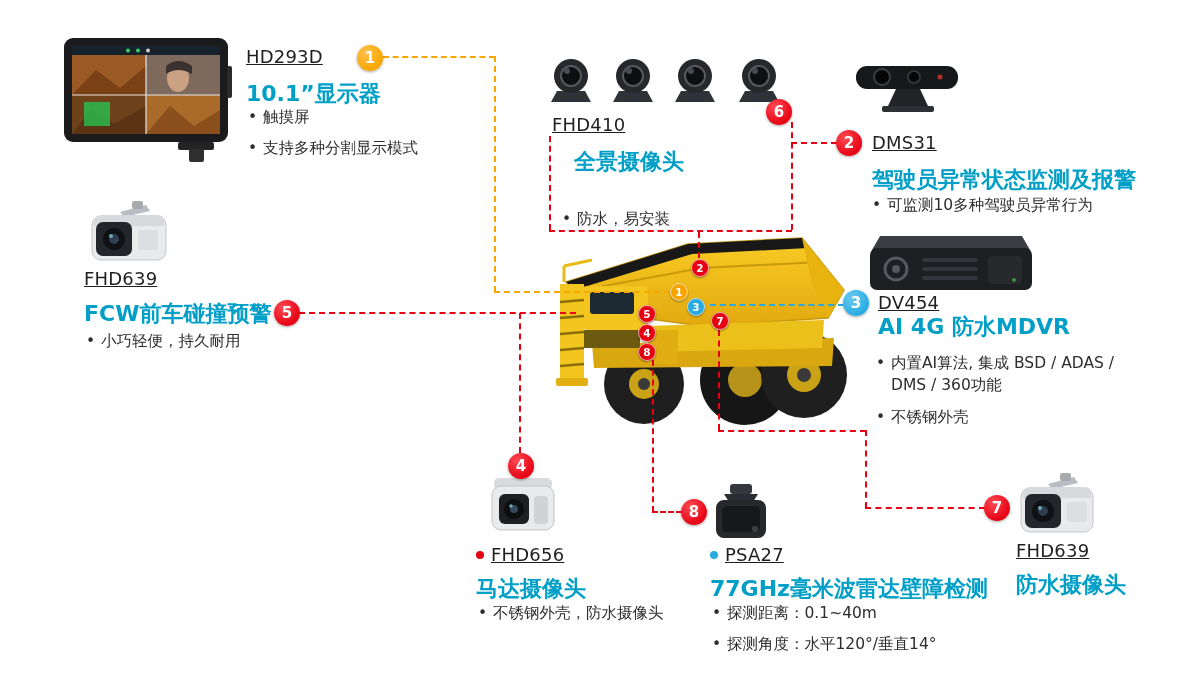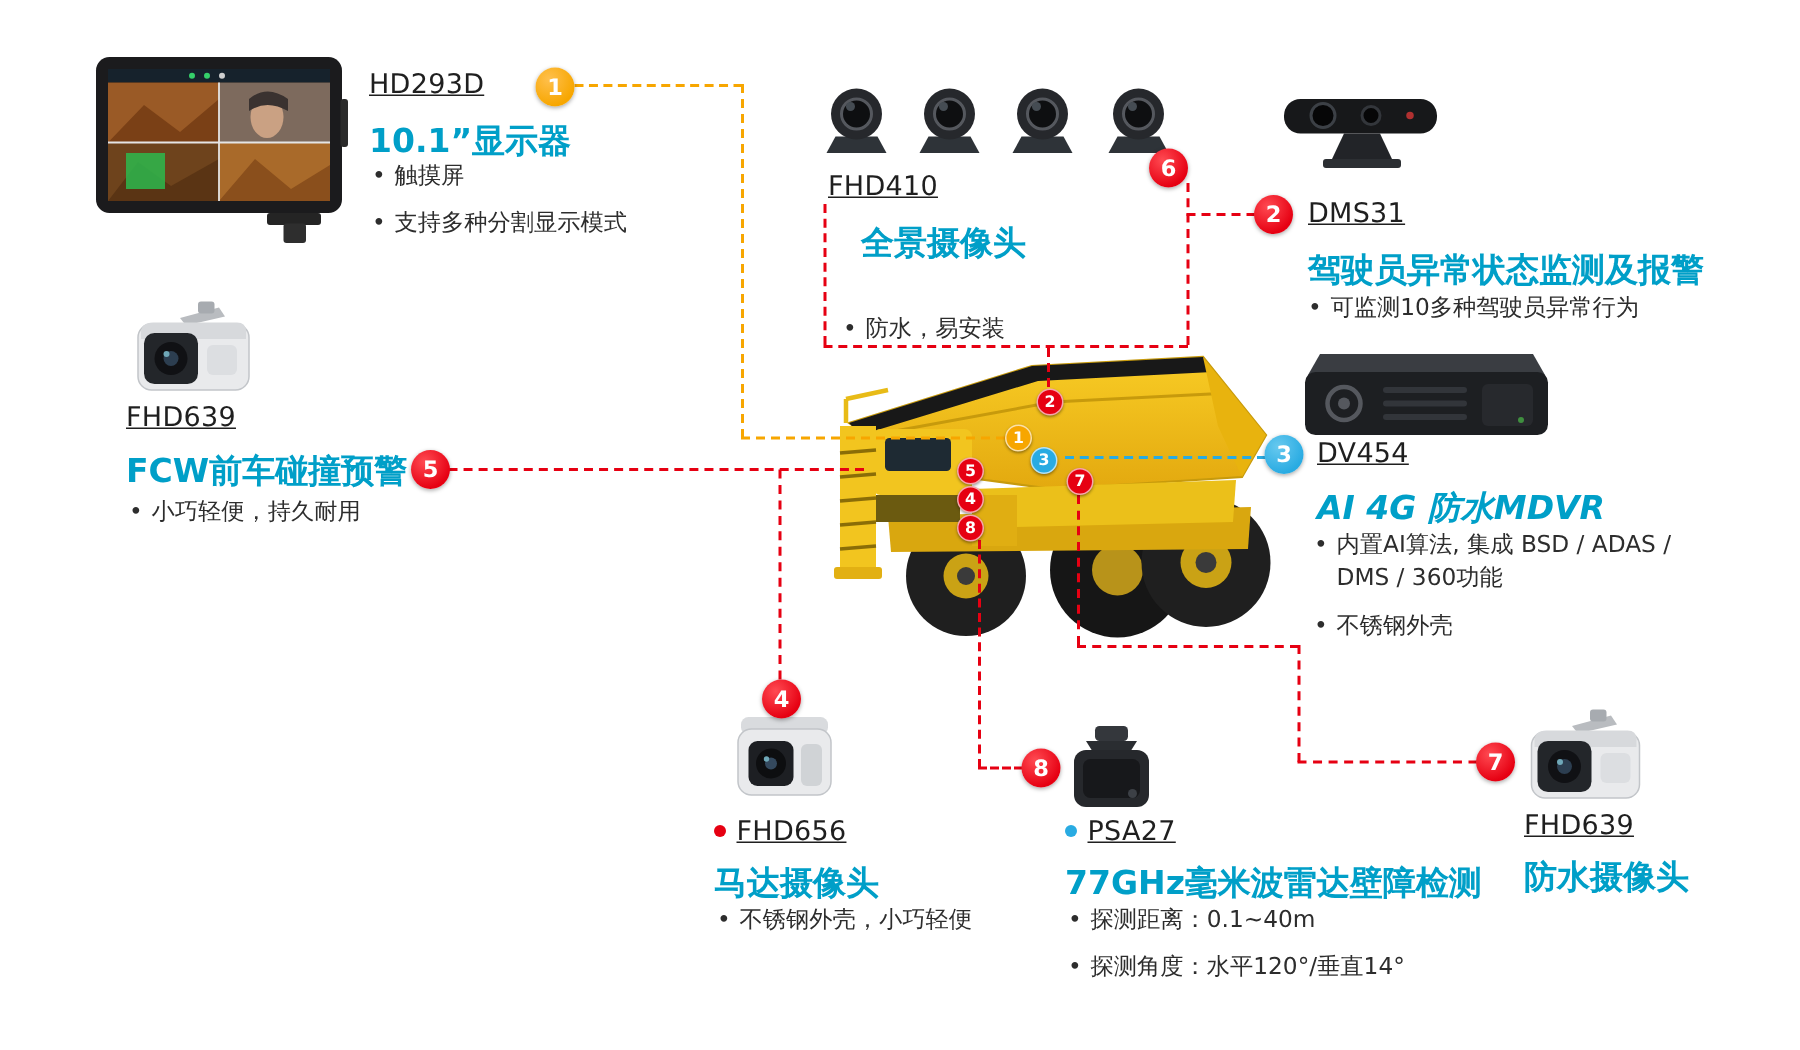--- a/index.html
+++ b/index.html
@@ -159,21 +159,21 @@
     <circle cx="32" cy="45" r="11" fill="none" stroke="#55585e" stroke-width="3"></circle>
     <circle cx="32" cy="45" r="4" fill="#55585e"></circle>
     <rect x="58" y="34" width="56" height="4" rx="2" fill="#32353a"></rect>
     <rect x="58" y="43" width="56" height="4" rx="2" fill="#32353a"></rect>
     <rect x="58" y="52" width="56" height="4" rx="2" fill="#32353a"></rect>
     <rect x="124" y="32" width="34" height="28" rx="4" fill="#27292d"></rect>
     <circle cx="150" cy="56" r="2" fill="#3f8f3f"></circle>
   </svg>
   <div class="badge cyan" style="left:843px;top:290px;">3</div>
   <div class="model abs" style="left:878px;top:292px;">DV454</div>
-  <div class="title abs" style="left:878px;top:324px;font-style:italic;">AI 4G 防水MDVR</div>
+  <div class="title abs" style="left:878px;top:312px;">AI 4G 防水MDVR</div>
   <ul class="bullets abs" style="left:874px;top:352px;width:252px;">
     <li>内置AI算法, 集成 BSD / ADAS / DMS / 360功能</li>
     <li>不锈钢外壳</li>
   </ul>
 
   <svg class="abs" style="left:552px;top:226px;" width="300" height="205" viewBox="0 0 300 205">
     <defs>
       <linearGradient id="bedg" x1="0" y1="0" x2="0" y2="1">
         <stop offset="0" stop-color="#f8cc25"></stop>
           <stop offset="1" stop-color="#e3a90f"></stop>
@@ -232,21 +232,21 @@
     <circle cx="30" cy="35" r="10" fill="#0d0e10"></circle>
     <circle cx="30" cy="35" r="4" fill="#34495e"></circle>
     <circle cx="27" cy="32" r="1.8" fill="#6fa8b8"></circle>
     <rect x="50" y="22" width="14" height="28" rx="4" fill="#d0d3d6"></rect>
   </svg>
   <div class="model abs" style="left:476px;top:544px;">
     <span class="dot red"></span><span>FHD656</span>
   </div>
   <div class="title abs" style="left:476px;top:574px;">马达摄像头</div>
   <ul class="bullets abs" style="left:476px;top:602px;width:220px;">
-    <li>不锈钢外壳，小巧轻便</li>
+    <li>不锈钢外壳，防水摄像头</li>
   </ul>
 
   <div class="badge red" style="left:681px;top:499px;">8</div>
   <svg class="abs" style="left:708px;top:482px;" width="66" height="60" viewBox="0 0 66 60">
     <rect x="22" y="2" width="22" height="10" rx="3" fill="#34373c"></rect>
     <path d="M16 12 L50 12 L45 20 L21 20 Z" fill="#2a2d31"></path>
     <rect x="8" y="18" width="50" height="38" rx="8" fill="#26282c"></rect>
     <rect x="14" y="24" width="38" height="26" rx="5" fill="#17181b"></rect>
     <circle cx="47" cy="47" r="3" fill="#3c4046"></circle>
   </svg>

